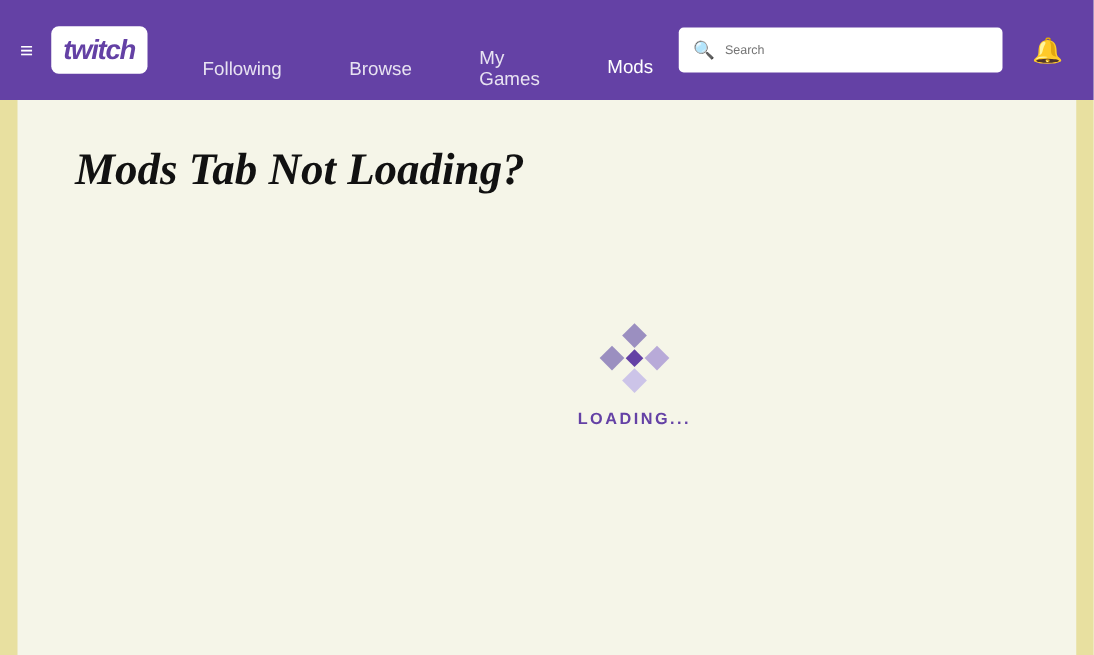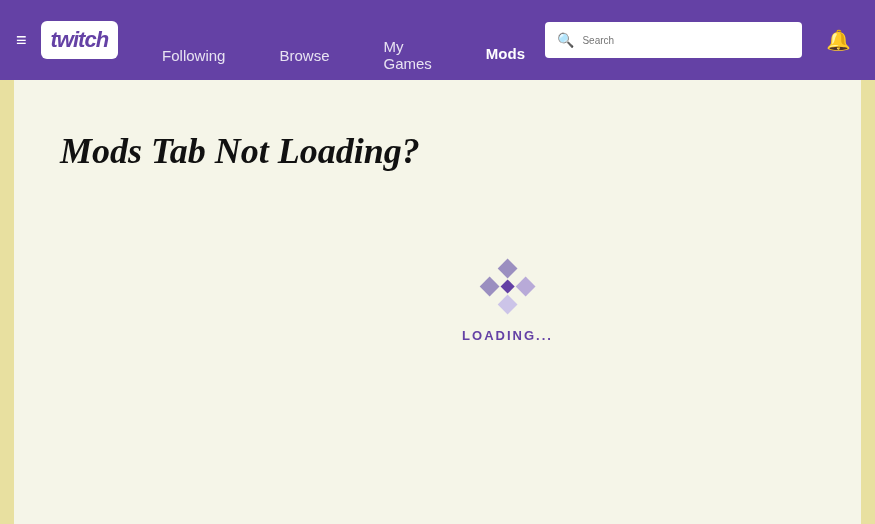--- a/index.html
+++ b/index.html
@@ -67,21 +67,21 @@
       padding: 0 20px;
       cursor: pointer;
       height: 80px;
       display: flex;
       align-items: center;
       text-decoration: none;
     }
 
     .nav-link.active {
       color: white;
-      font-weight: 700;
+      font-weight: 400;
       border-bottom: 3px solid white;
       margin-top: 30px;
     }
 
     .search-container {
       display: flex;
       align-items: center;
       background: white;
       border-radius: 4px;
       padding: 0 12px;
@@ -112,21 +112,21 @@
       cursor: pointer;
       padding: 8px;
       border-radius: 4px;
     }
 
     
     .main-content {
       width: 100%;
       height: calc(524px - 80px);
       background: #f5f5e8;
-      padding: 50px 60px;
+      padding: 34px 60px;
       position: relative;
       border-radius: 16px;
     }
 
     .headline {
       font-size: 36px;
       font-weight: 900;
       font-style: italic;
       color: #111;
       margin-bottom: 8px;

